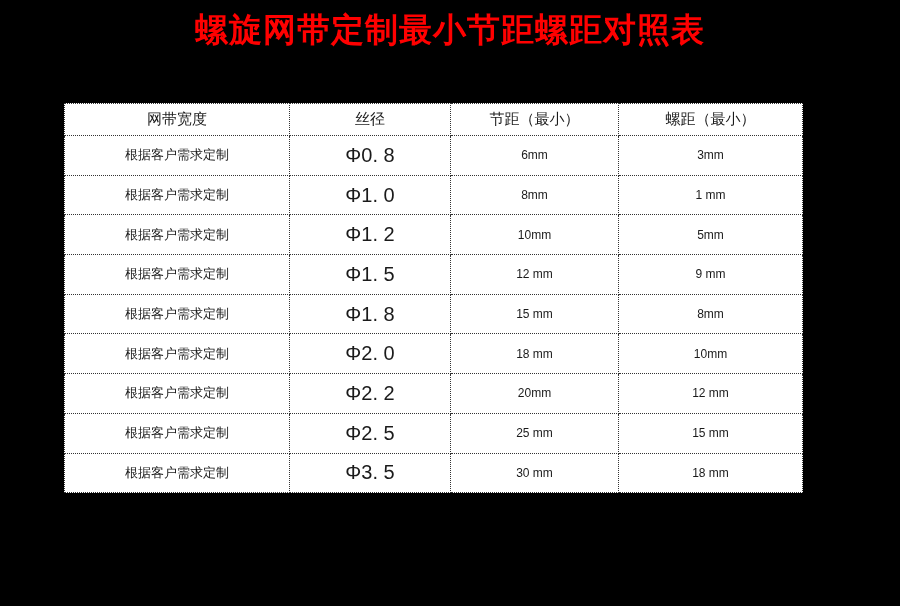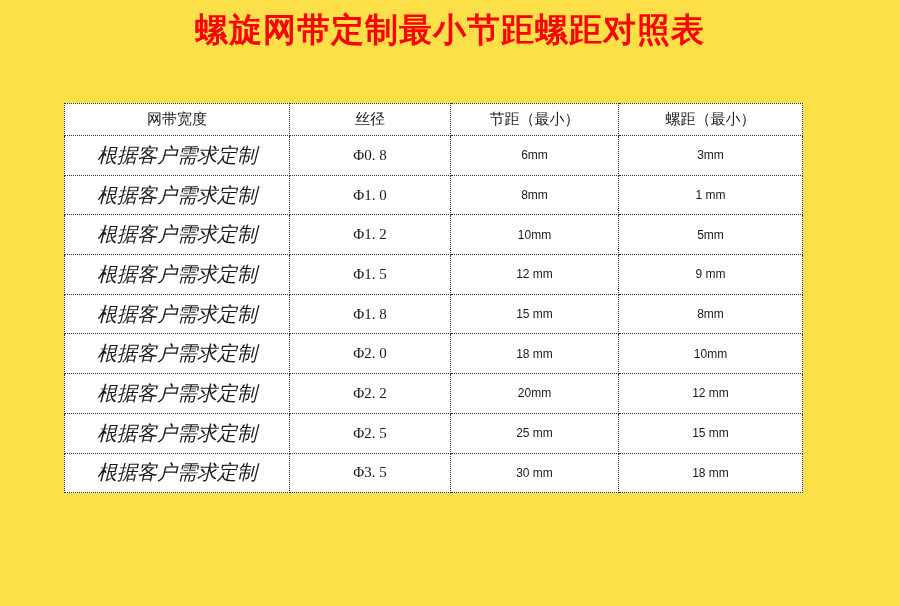--- a/index.html
+++ b/index.html
@@ -8,21 +8,21 @@
     background: #ffffff;
     width: 900px;
     height: 606px;
     overflow: hidden;
     font-family: "Liberation Sans", sans-serif;
   }
   .page {
     position: relative;
     width: 900px;
     height: 606px;
-    background: #fde047;
+    background: #000000;
   }
   .page-title {
     position: absolute;
     top: 12px;
     left: 0;
     width: 100%;
     text-align: center;
     font-size: 33px;
     font-weight: bold;
     color: #ff0000;
@@ -51,27 +51,26 @@
   }
   table.spec-table thead tr { height: 32px; }
   table.spec-table tbody tr { height: 39.7px; }
   th.hdr {
     font-size: 15px;
     font-weight: normal;
     font-family: "Liberation Sans", sans-serif;
     margin-top: 16px;
   }
   td.col-width {
-    font-size: 20px;
+    font-size: 13px;
     font-family: "Liberation Sans", sans-serif;
-    font-style: italic;
   }
   td.col-phi {
-    font-size: 15px;
-    font-family: Liberation Serif, serif;
+    font-size: 20px;
+    font-family: Liberation Sans, sans-serif;
   }
   td.col-mm {
     font-size: 12px;
     font-family: "Liberation Sans", sans-serif;
   }
 </style>
 </head>
 <body>
 
 <div class="page">

